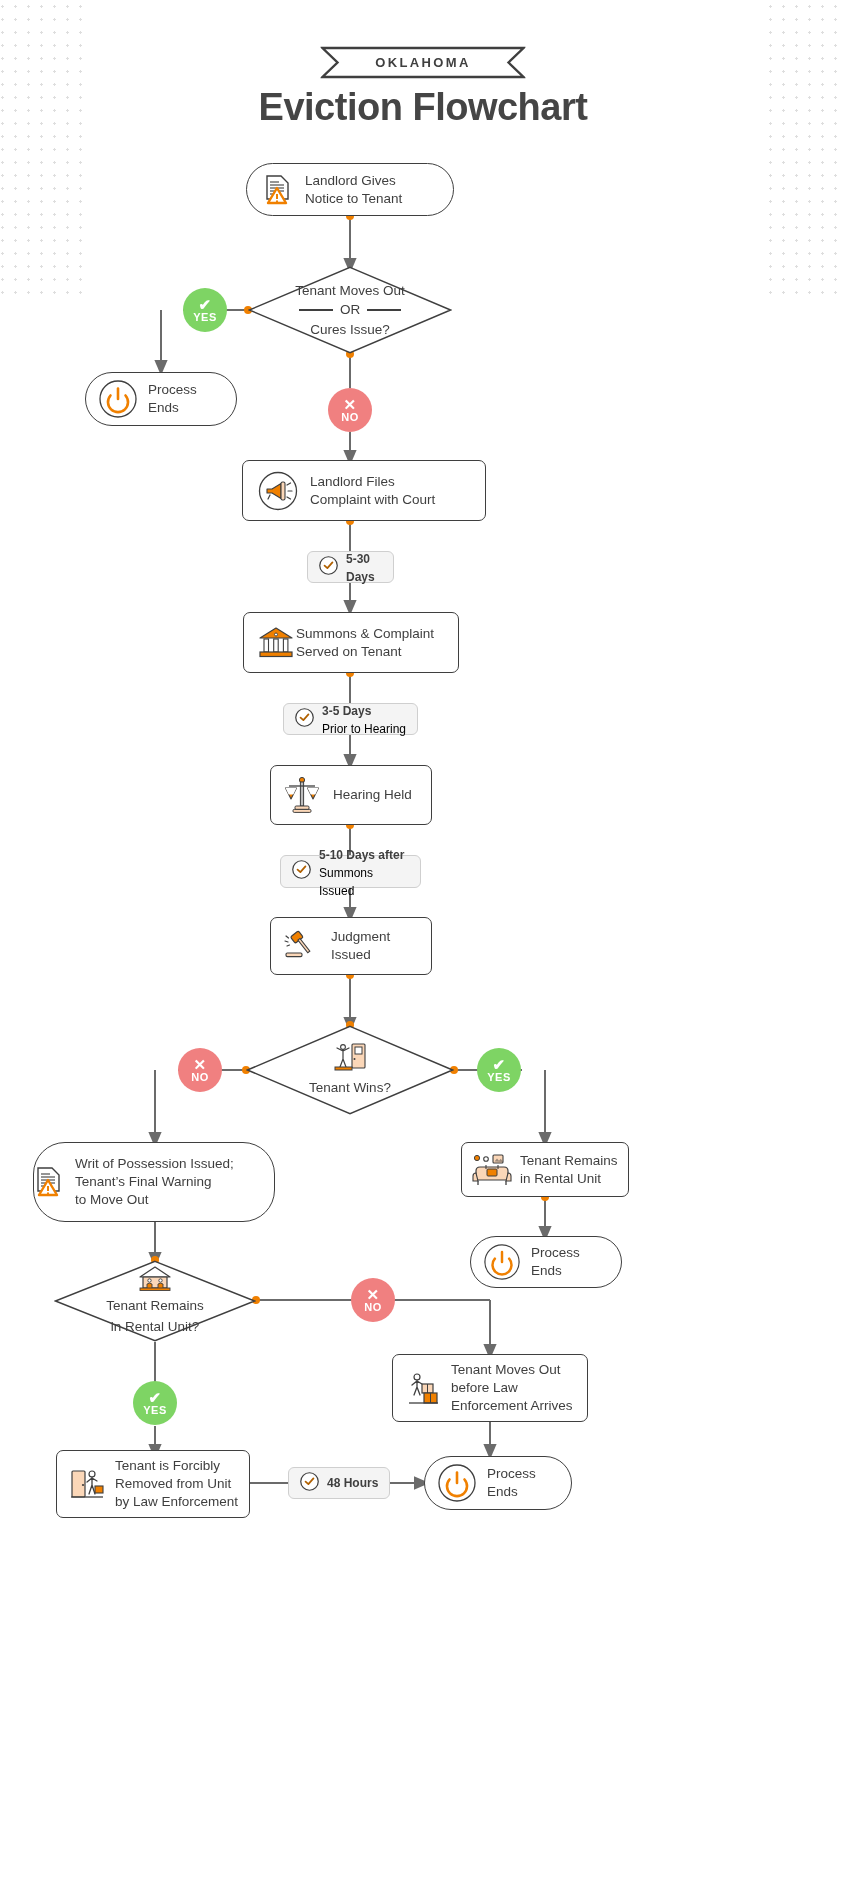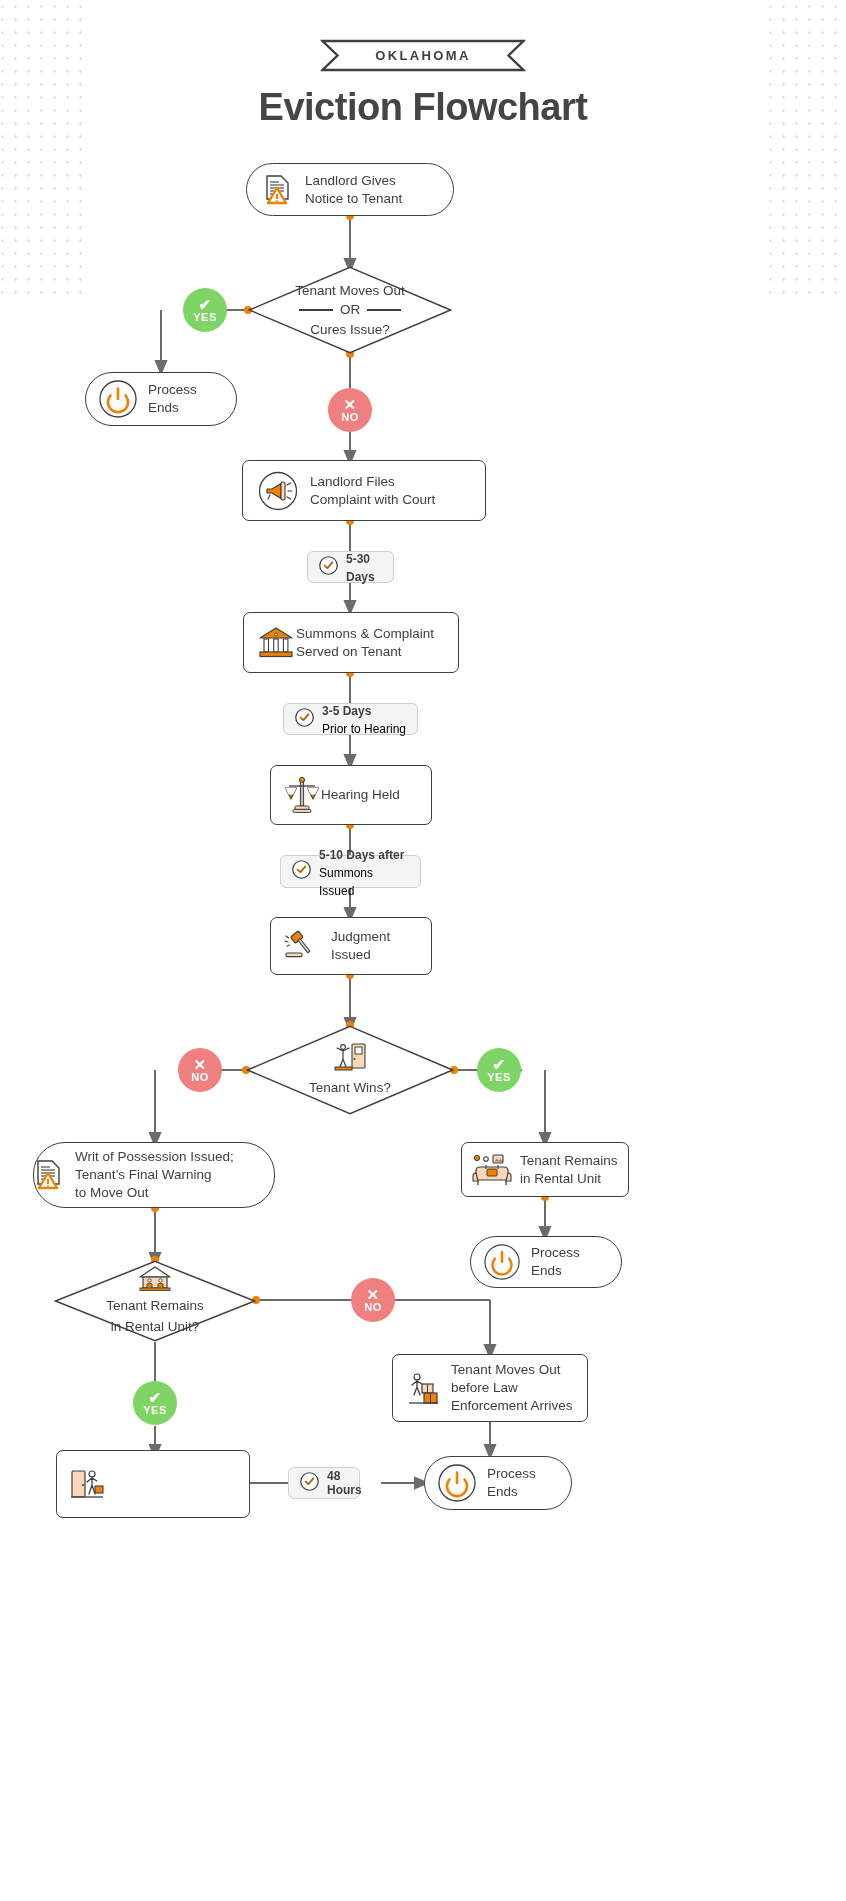--- a/index.html
+++ b/index.html
@@ -61,21 +61,21 @@
   .chip .c2{font-size:12px;color:#000000;line-height:1.2;}
   .label-or{display:flex;align-items:center;gap:7px;justify-content:center;}
   .label-or .rule{width:34px;height:1.4px;background:#3f3f3f;display:block;}
 </style>
 </head>
 <body>
 
 <div class="dots left"></div>
 <div class="dots right"></div>
 
-<div style="position:absolute;left:50%;top:39px;transform:translateX(-50%);width:205px;height:33px;">
+<div style="position:absolute;left:50%;top:46px;transform:translateX(-50%);width:205px;height:33px;">
   <svg width="205" height="33" viewBox="0 0 205 33">
     <path d="M2,2 L203,2 L188,16.5 L203,31 L2,31 L17,16.5 Z" fill="#ffffff" stroke="#3f3f3f" stroke-width="2.4" stroke-linejoin="miter"></path>
   </svg>
   <div style="position:absolute;left:0;top:0;width:205px;height:33px;display:flex;align-items:center;justify-content:center;
               font-size:13px;font-weight:bold;letter-spacing:2.4px;color:#3f3f3f;">OKLAHOMA</div>
 </div>
 
 <div class="title">Eviction Flowchart</div>
 
 <div id="flow">
@@ -261,21 +261,21 @@
       <circle cx="12" cy="12" r="10" fill="#fff" stroke="#3f3f3f" stroke-width="1.4"></circle>
       <path d="M7.5,12.2 L10.7,15 L16.5,8.5" fill="none" stroke="#b06000" stroke-width="2" stroke-linecap="round" stroke-linejoin="round"></path>
     </svg>
   </span>
   <span>
     <span class="c1">3-5 Days</span><br>
     <span class="c2">Prior to Hearing</span>
   </span>
 </div>
 
-<div class="node rect" style="left:270px;top:765px;width:162px;height:60px;padding-left:12px;gap:0;">
+<div class="node rect" style="left:270px;top:765px;width:162px;height:60px;padding-left:12px;gap:12px;">
   <span class="ico">
     <svg width="38" height="40" viewBox="0 0 38 40">
       <circle cx="19" cy="5" r="2.6" fill="#f08000" stroke="#3f3f3f" stroke-width="1"></circle>
       <rect x="17.4" y="7" width="3.2" height="24" fill="#bdbdbd" stroke="#3f3f3f" stroke-width="1"></rect>
       <line x1="6" y1="11" x2="32" y2="11" stroke="#3f3f3f" stroke-width="1.3"></line>
       <path d="M2.5,13 h11 l-5.5,11 z" fill="#f08000" stroke="#3f3f3f" stroke-width="1.1" stroke-linejoin="round"></path>
       <path d="M2.5,13 h11 l-3.2,6.4 h-4.6 z" fill="#fff" stroke="none"></path>
       <path d="M24.5,13 h11 l-5.5,11 z" fill="#f08000" stroke="#3f3f3f" stroke-width="1.1" stroke-linejoin="round"></path>
       <path d="M24.5,13 h11 l-3.2,6.4 h-4.6 z" fill="#fff" stroke="none"></path>
       <rect x="12" y="31" width="14" height="3.4" rx="1.2" fill="#fbd7b8" stroke="#3f3f3f" stroke-width="1"></rect>
@@ -339,21 +339,21 @@
 
 <div class="badge no" style="left:178px;top:1048px;">
   <span class="g">✕</span>
   <span class="lb">NO</span>
 </div>
 <div class="badge yes" style="left:477px;top:1048px;">
   <span class="g">✔</span>
   <span class="lb">YES</span>
 </div>
 
-<div class="node rect" style="left:33px;top:1142px;width:242px;height:66px;gap:11px;border-radius:32px;">
+<div class="node rect" style="left:33px;top:1142px;width:242px;height:80px;gap:11px;border-radius:32px;">
   <span class="ico">
     <svg width="30" height="34" viewBox="0 0 30 32">
       <path d="M4,2 h14 l7,7 v16 h-21 z" fill="#fff" stroke="#3f3f3f" stroke-width="1.4"></path>
       <g stroke="#3f3f3f" stroke-width="1.1">
         <line x1="7" y1="8" x2="16" y2="8"></line>
             <line x1="7" y1="11" x2="21" y2="11"></line>
         <line x1="7" y1="14" x2="21" y2="14"></line>
             <line x1="7" y1="17" x2="21" y2="17"></line>
         <line x1="7" y1="20" x2="17" y2="20"></line>
       </g>
@@ -455,23 +455,28 @@
   <span class="ico">
     <svg width="36" height="36" viewBox="0 0 36 36">
       <rect x="3" y="5" width="13" height="26" rx="1" fill="#fbd7b8" stroke="#3f3f3f" stroke-width="1.2"></rect>
       <circle cx="14" cy="19" r="1.1" fill="#3f3f3f"></circle>
       <circle cx="23" cy="8" r="3" fill="#fff" stroke="#3f3f3f" stroke-width="1.2"></circle>
       <path d="M23,11 v8 M23,12 l-5,4 M23,12 l5,3 M23,19 l-3,9 M23,19 l3,9" fill="none" stroke="#3f3f3f" stroke-width="1.3" stroke-linecap="round"></path>
       <rect x="26" y="20" width="8" height="7" fill="#f08000" stroke="#3f3f3f" stroke-width="1.1"></rect>
       <line x1="2" y1="31" x2="34" y2="31" stroke="#3f3f3f" stroke-width="1.3"></line>
     </svg>
   </span>
-</div>
-
-<div class="chip" style="left:288px;top:1467px;width:72px;height:32px;align-items:center;">
+  <span class="txt">
+    <span>Tenant is Forcibly</span><br>
+    <span>Removed from Unit</span><br>
+    <span>by Law Enforcement</span>
+  </span>
+</div>
+
+<div class="chip" style="left:288px;top:1467px;width:102px;height:32px;align-items:center;">
   <span class="ico">
     <svg width="21" height="21" viewBox="0 0 24 24">
       <circle cx="12" cy="12" r="10" fill="#fff" stroke="#3f3f3f" stroke-width="1.4"></circle>
       <path d="M7.5,12.2 L10.7,15 L16.5,8.5" fill="none" stroke="#b06000" stroke-width="2" stroke-linecap="round" stroke-linejoin="round"></path>
     </svg>
   </span>
   <span class="c1">48 Hours</span>
 </div>
 
 <div class="node round" style="left:424px;top:1456px;width:148px;height:54px;padding-left:12px;gap:10px;">

